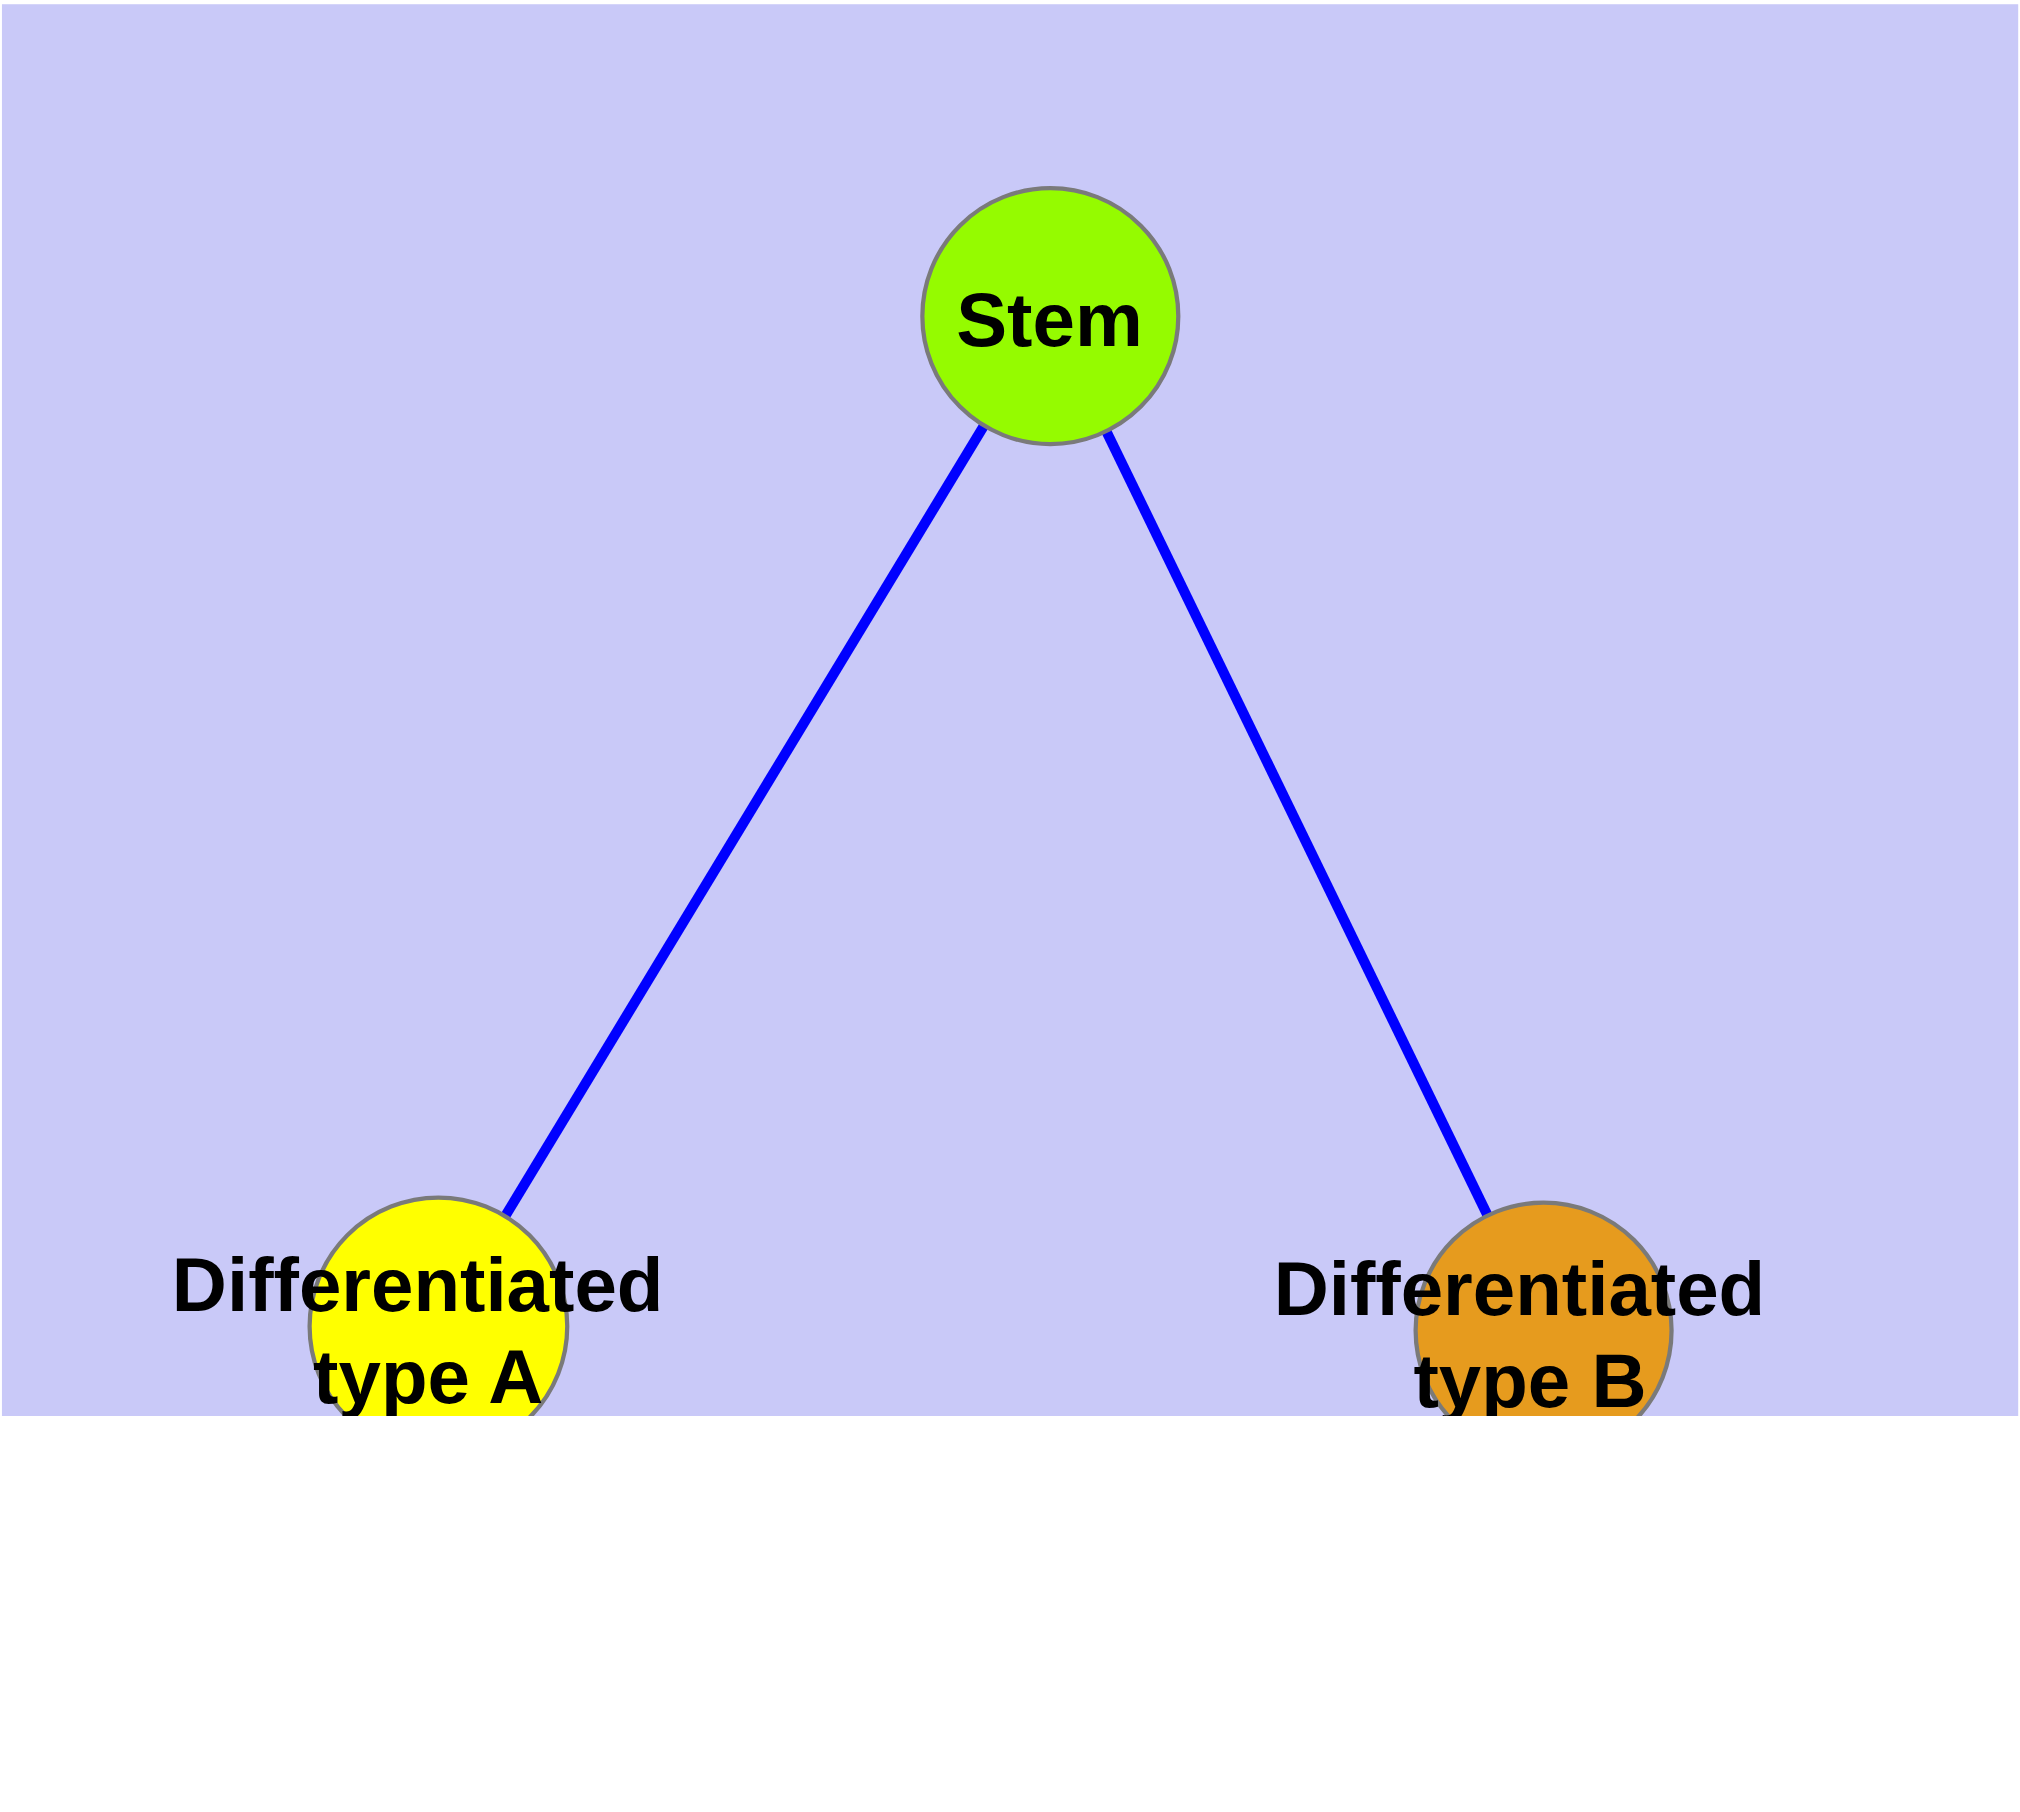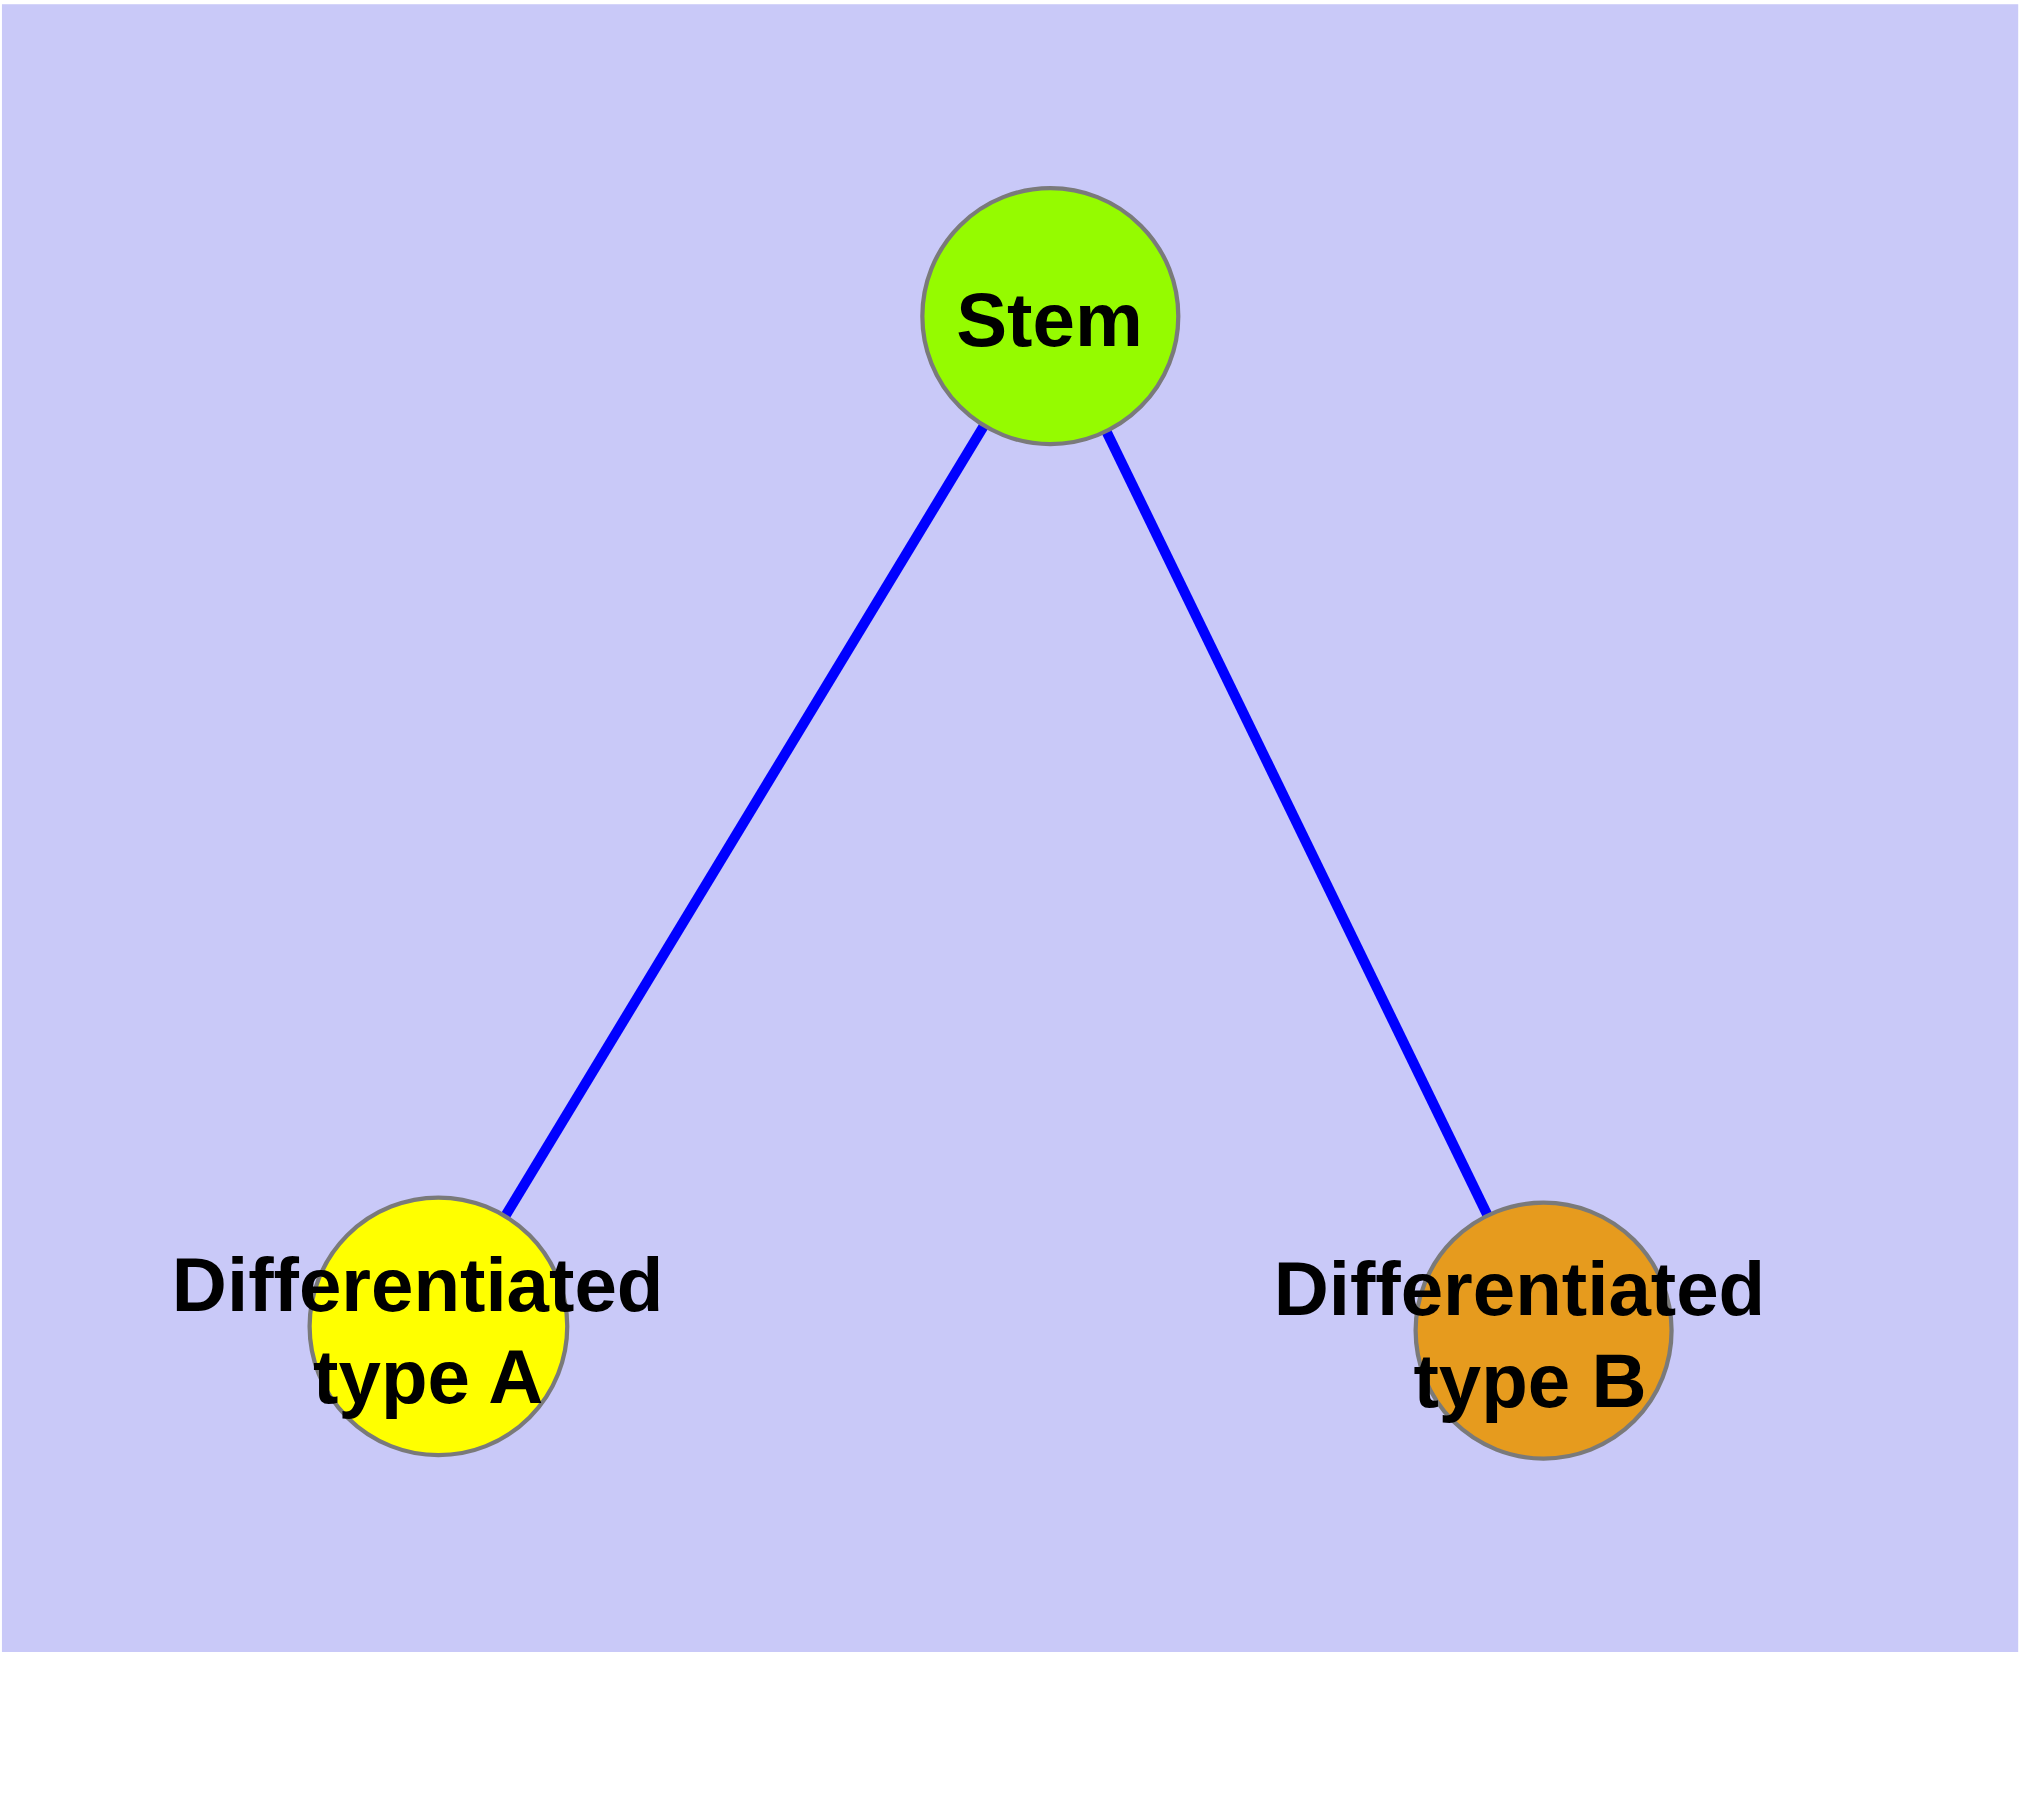--- a/index.html
+++ b/index.html
@@ -3,21 +3,21 @@
 <meta charset="utf-8">
 <style>
   html, body {
     margin: 0;
     padding: 0;
     background: #ffffff;
   }
   .figure-wrap {
     position: relative;
     width: 2021px;
-    height: 1652px;
+    height: 1416px;
     background: #ffffff;
     overflow: hidden;
   }
   svg.graph {
     display: block;
     width: 2021px;
     height: 1812px;
   }
   .node-label {
     font-family: "Liberation Sans", sans-serif;

